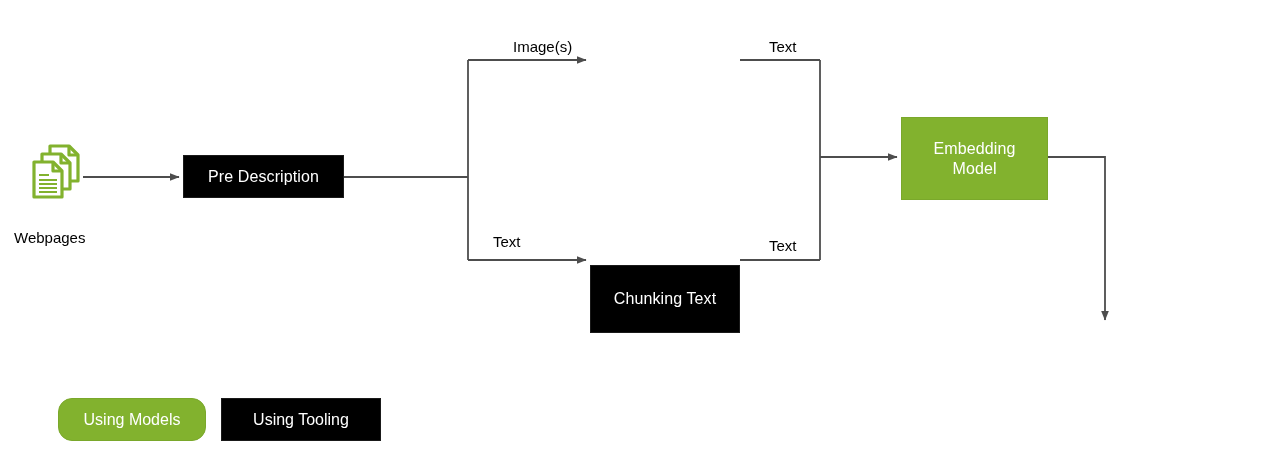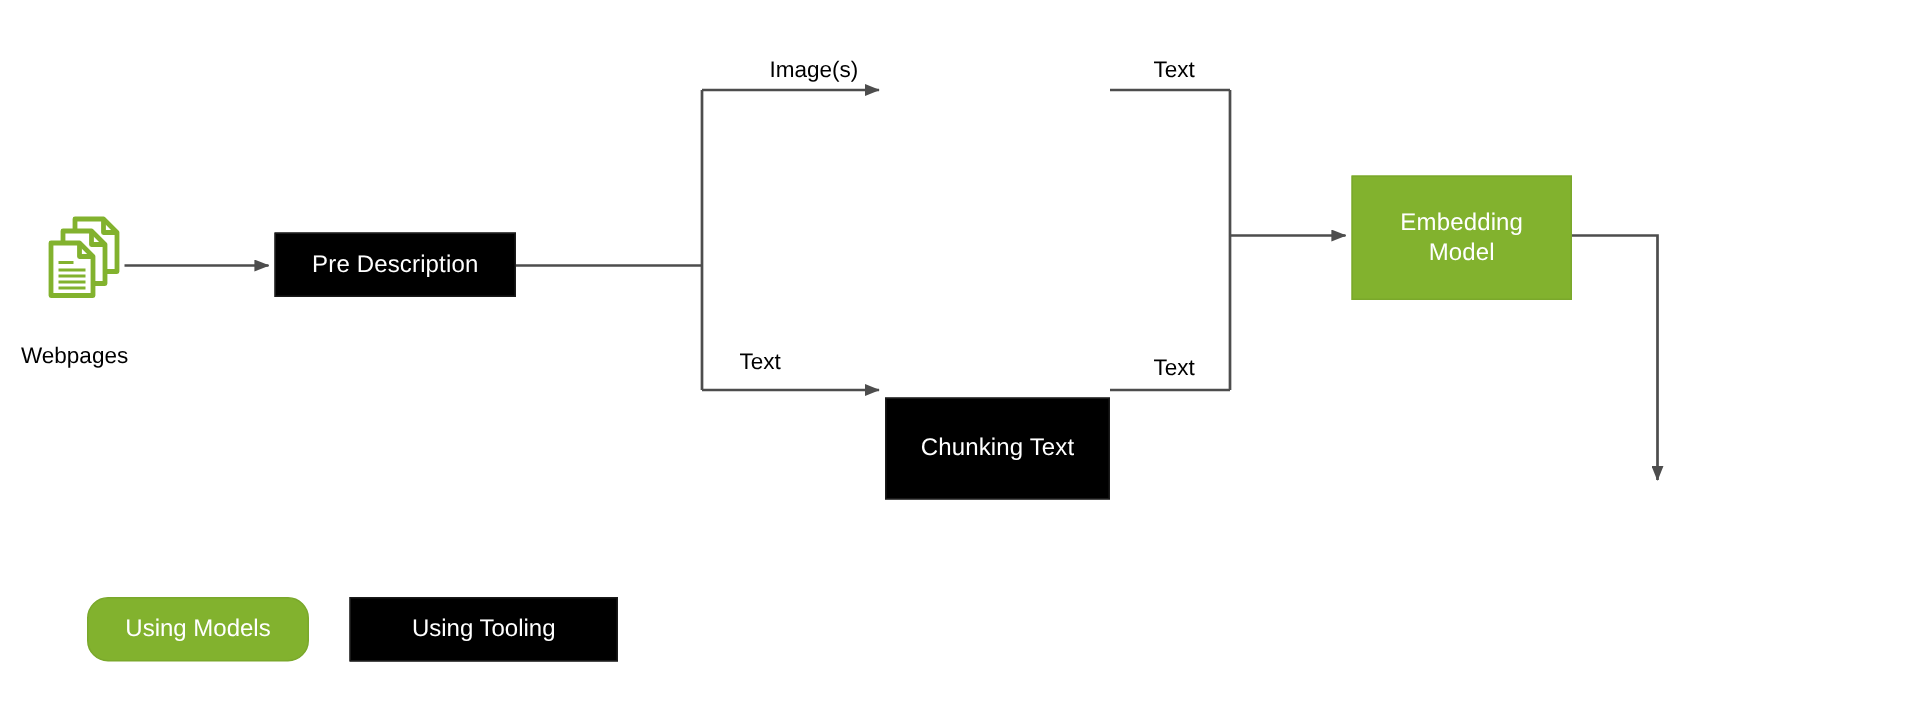--- a/index.html
+++ b/index.html
@@ -172,17 +172,17 @@
   <div class="edge-label" style="left:493px; top:233px;">Text</div>
 
   <div class="edge-label" style="left:769px; top:38px;">Text</div>
 
   <div class="edge-label" style="left:769px; top:237px;">Text</div>
 
   <div class="legend-item green" style="left:58px; top:398px; width:148px; height:43px;border-radius:14px;">
     <span>Using Models</span>
   </div>
 
-  <div class="legend-item black" style="left:221px; top:398px; width:179px; height:43px;margin-left:12px;">
+  <div class="legend-item black" style="left:221px; top:398px; width:160px; height:43px;">
     <span>Using Tooling</span>
   </div>
 
 </div>
 
 </body></html>

